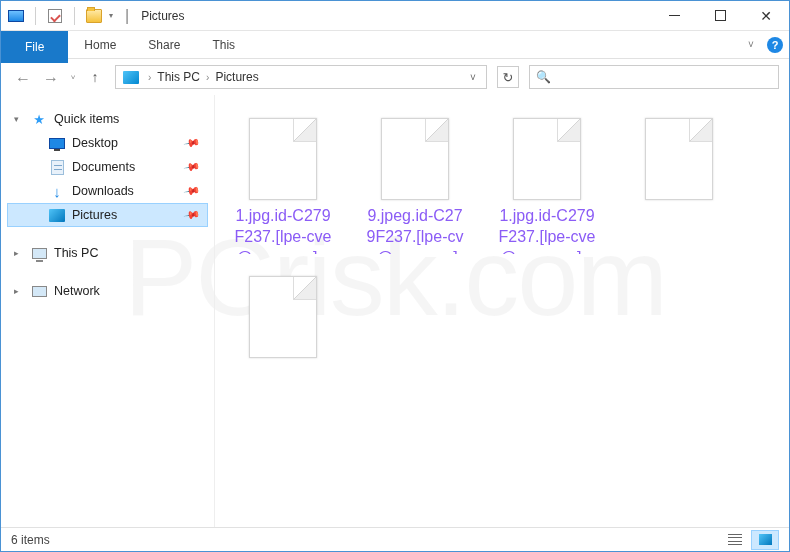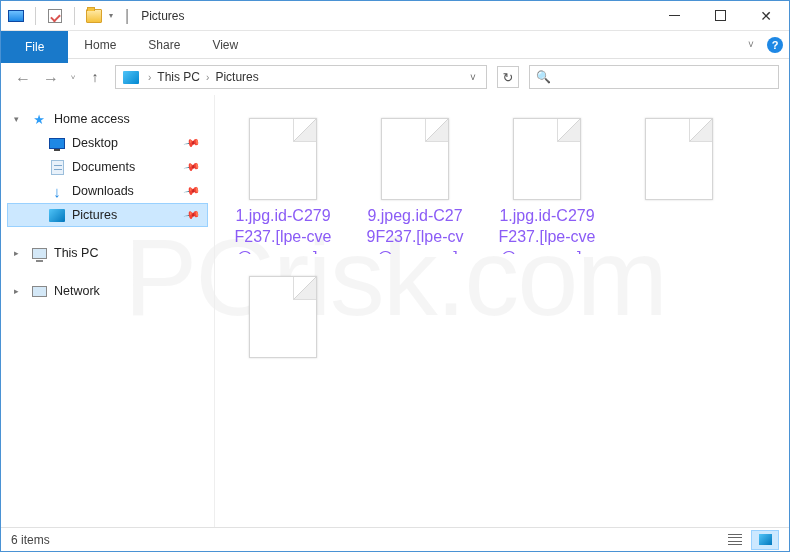--- a/index.html
+++ b/index.html
@@ -122,21 +122,21 @@
     <div class="win-btn close">
         <span class="win-x">✕</span>
       </div>
   </div>
 </div>
 
 <div class="ribbon">
   <div class="ribbon-file">File</div>
   <div class="ribbon-tab">Home</div>
   <div class="ribbon-tab">Share</div>
-  <div class="ribbon-tab">View</div>
+  <div class="ribbon-tab">This</div>
   <div class="ribbon-spacer"></div>
   <div class="ribbon-expand">˅</div>
   <div class="ribbon-help">
       <div class="help-icon">?</div>
     </div>
 </div>
 
 <div class="navrow">
   <div class="nav-arrow">←</div>
   <div class="nav-arrow">→</div>
@@ -158,21 +158,21 @@
     <span class="search-icon">🔍</span>
   </div>
 </div>
 
 <div class="bodysplit">
   <div class="sidebar">
     <div class="tree-group">
       <div class="tree-item">
         <span class="caret">▾</span>
         <span class="tree-ico ico-star">★</span>
-        <span>Home access</span>
+        <span>Quick items</span>
       </div>
       <div class="tree-sub">
         <div class="tree-item">
           <span class="tree-ico">
               <span class="ico-desktop"></span>
             </span>
           <span>Desktop</span>
           <span class="pin">📌</span>
         </div>
         <div class="tree-item">

